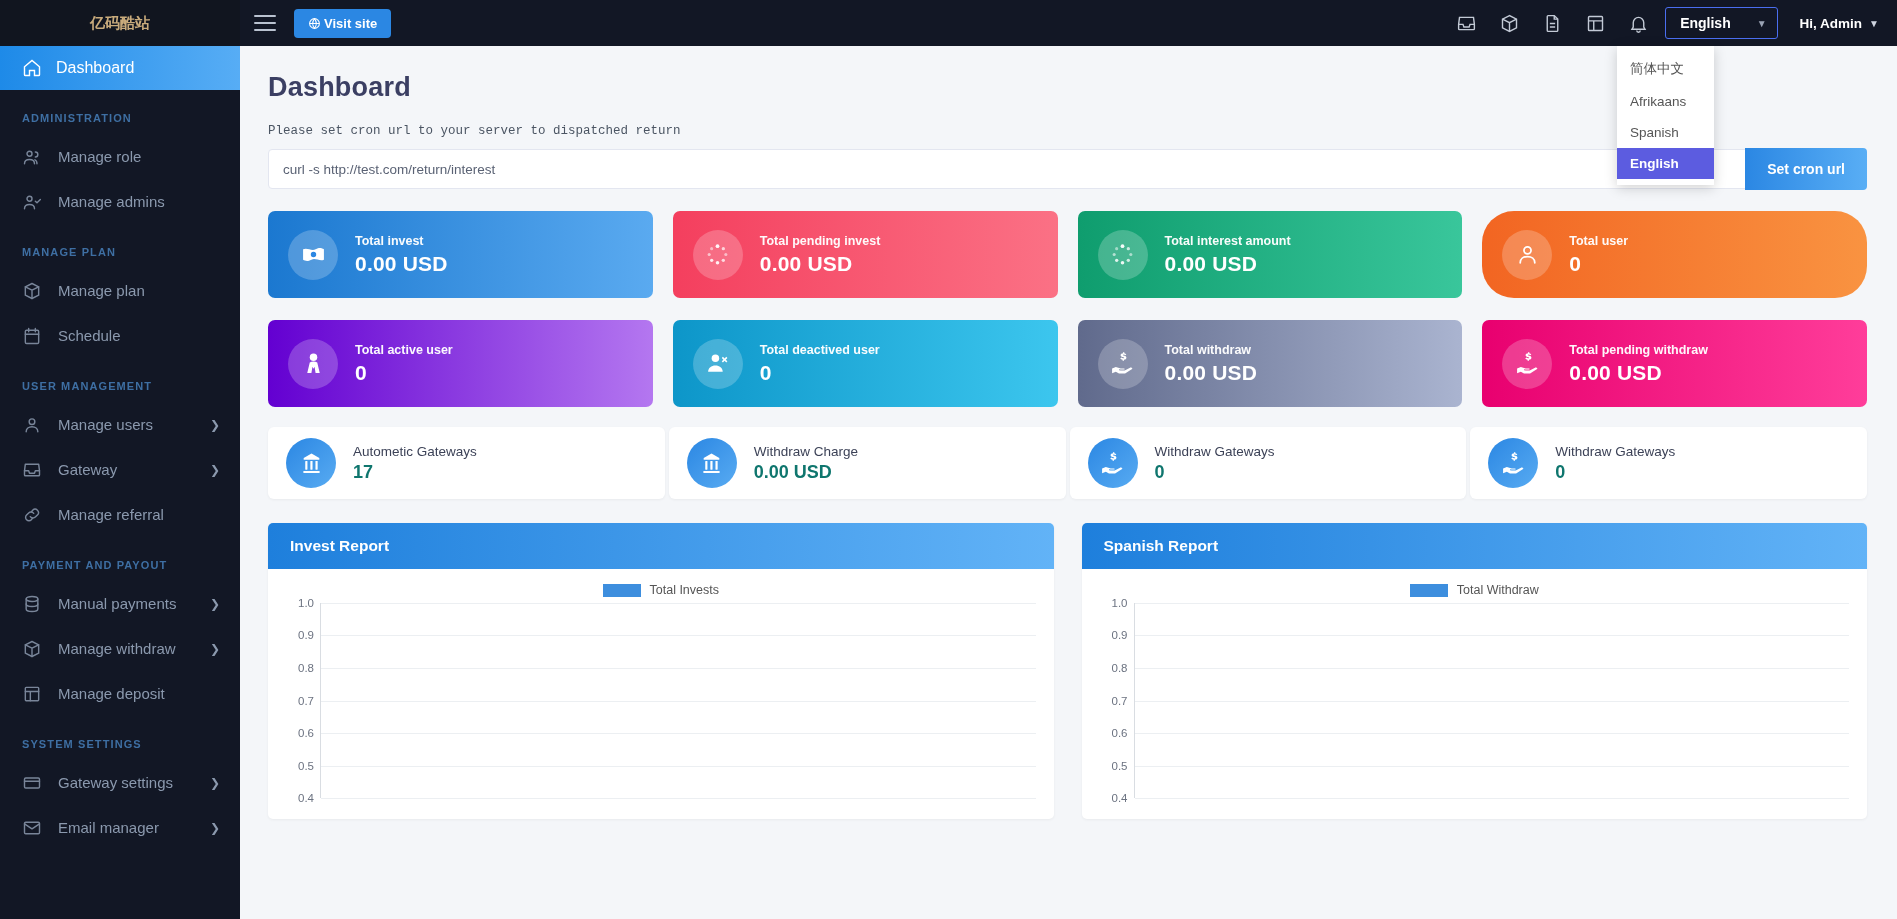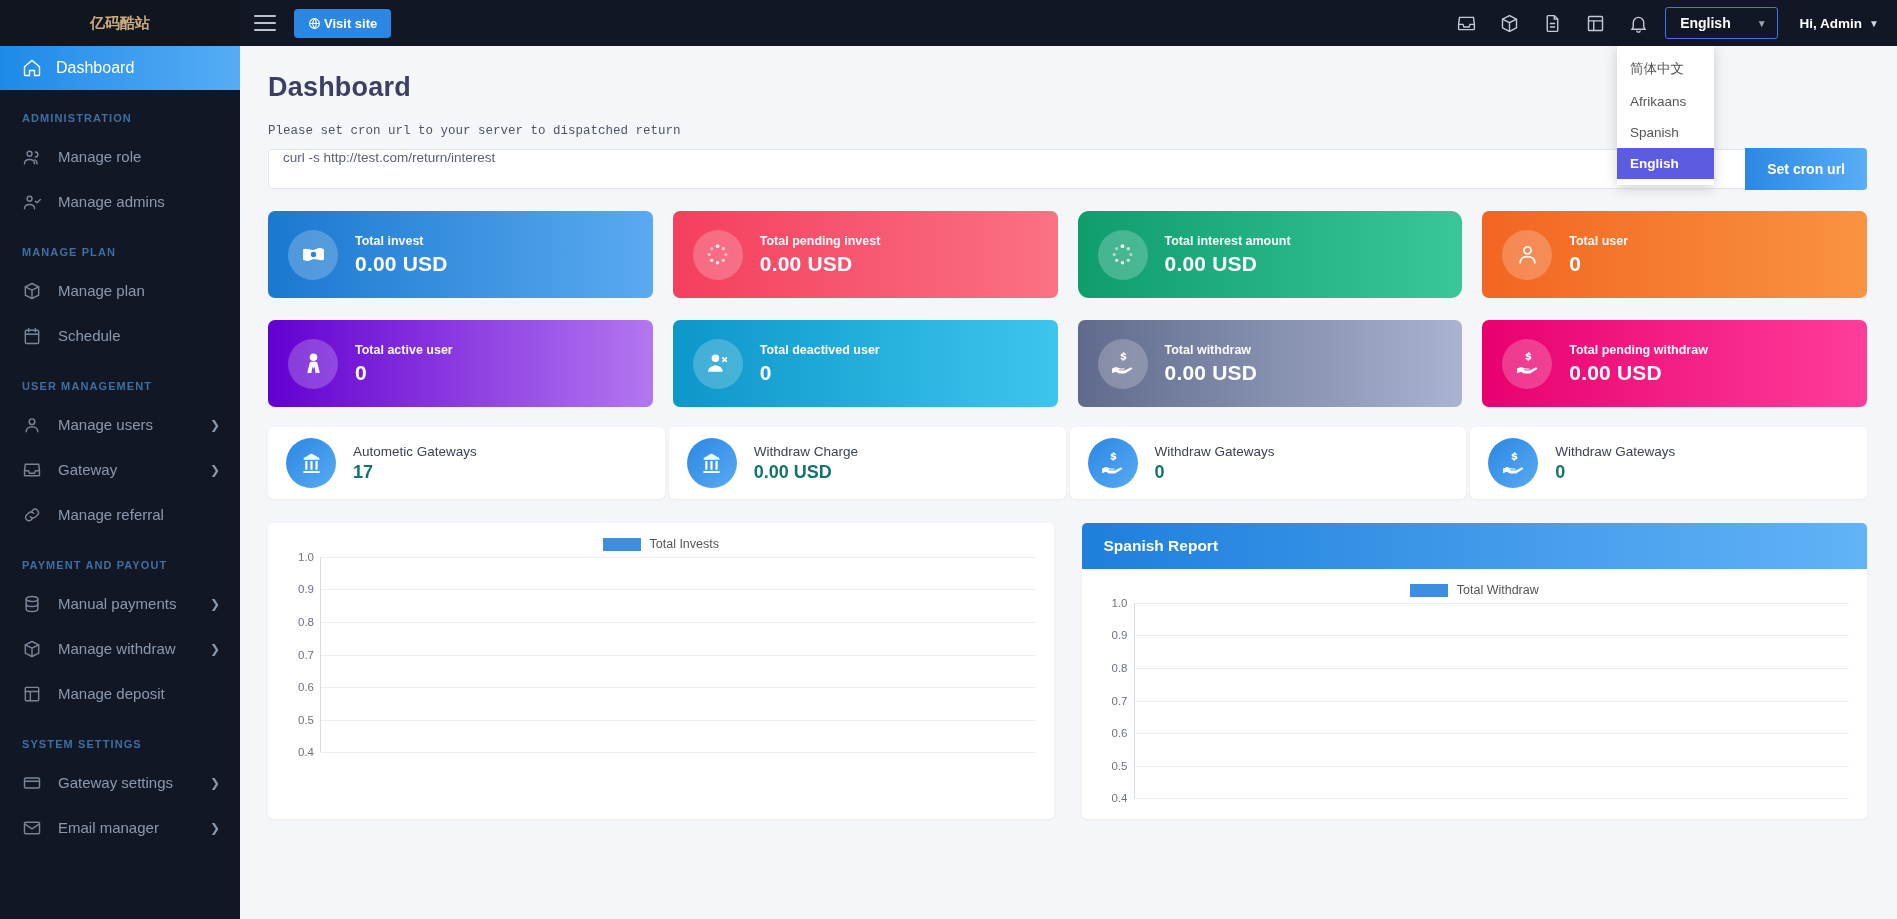--- a/index.html
+++ b/index.html
@@ -85,21 +85,21 @@
   
   .content { padding: 26px 30px 0 28px; height: 873px; overflow: hidden; }
   .page-title { font-size: 27px; font-weight: 700; color: #3b3f63; letter-spacing: .2px; }
   .cron-note {
     font-family: "Liberation Mono", monospace;
     font-size: 12.5px; color: #4b5563; margin: 21px 0 11px 0;
   }
   .cron-row { position: relative; }
   .cron-input {
     width: 100%; height: 40px; background: #fff; border: 1px solid #e3e6f0;
-    border-radius: 4px; display: flex; align-items: flex-start;
+    border-radius: 4px; display: flex; align-items: center;
     padding: 0 180px 0 14px; font-size: 13.5px; color: #5a6274;
   }
   .cron-btn {
     position: absolute; right: 0; top: -1px; height: 42px;
     background: linear-gradient(90deg,#2b87e3,#59aef5);
     color: #fff; font-size: 14px; font-weight: 600;
     display: flex; align-items: center; padding: 0 22px;
     border-radius: 0 4px 4px 0; cursor: pointer;
   }
 
@@ -372,39 +372,39 @@
                   <circle cx="6.4" cy="17.6" r="1.6" opacity=".85"></circle>
                   <circle cx="4" cy="12" r="1.5" opacity=".6"></circle>
                   <circle cx="6.4" cy="6.4" r="1.5" opacity=".5"></circle>
                 </svg></span>
             </div>
             <div>
               <div class="t">Total pending invest</div>
               <div class="v">0.00 USD</div>
             </div>
           </div>
-          <div class="stat" style="background: linear-gradient(90deg, rgb(15, 157, 110), rgb(57, 198, 155)); border-radius: 11px;">
+          <div class="stat" style="background: linear-gradient(90deg, rgb(15, 157, 110), rgb(57, 198, 155));">
             <div class="circle">
               <span class="ico"><svg viewBox="0 0 24 24" fill="#fff">
                   <circle cx="12" cy="4" r="1.8" opacity=".95"></circle>
                   <circle cx="17.6" cy="6.4" r="1.6" opacity=".7"></circle>
                   <circle cx="20" cy="12" r="1.5" opacity=".55"></circle>
                   <circle cx="17.6" cy="17.6" r="1.6" opacity=".75"></circle>
                   <circle cx="12" cy="20" r="1.7" opacity=".9"></circle>
                   <circle cx="6.4" cy="17.6" r="1.6" opacity=".85"></circle>
                   <circle cx="4" cy="12" r="1.5" opacity=".6"></circle>
                   <circle cx="6.4" cy="6.4" r="1.5" opacity=".5"></circle>
                 </svg></span>
             </div>
             <div>
               <div class="t">Total interest amount</div>
               <div class="v">0.00 USD</div>
             </div>
           </div>
-          <div class="stat" style="background: linear-gradient(90deg, rgb(242, 101, 34), rgb(249, 147, 65));">
+          <div class="stat" style="background: linear-gradient(90deg, rgb(242, 101, 34), rgb(249, 147, 65)); border-radius: 32px;">
             <div class="circle">
               <span class="ico"><svg viewBox="0 0 24 24" fill="none" stroke="#fff" stroke-width="1.7" stroke-linecap="round" stroke-linejoin="round">
                   <circle cx="12" cy="8" r="3.4"></circle>
                   <path d="M5 20c0-3.7 3.1-6 7-6s7 2.3 7 6"></path>
                 </svg></span>
             </div>
             <div>
               <div class="t">Total user</div>
               <div class="v">0</div>
             </div>
@@ -513,20 +513,21 @@
             </div>
             <div>
               <div class="t">Withdraw Gateways</div>
               <div class="v">0</div>
             </div>
           </div>
         </div>
 
       <div class="chart-row" id="charts">
           <div class="chart-card">
+            <div class="chart-head">Invest Report</div>
             <div class="chart-body">
               <div class="legend">
                 <span class="sw" style="background:#3d8ede"></span>
                 <span class="lt">Total Invests</span>
               </div>
               <div class="plot">
                 <div class="gl" style="top:0%"></div>
                 <div class="yt" style="top:0%">1.0</div>
                 <div class="gl" style="top:16.666666666666664%"></div>
                 <div class="yt" style="top:16.666666666666664%">0.9</div>

